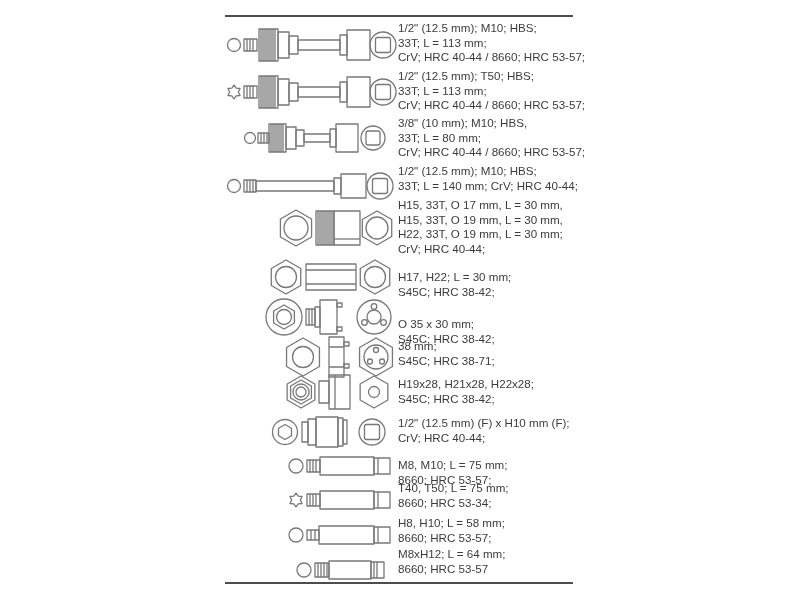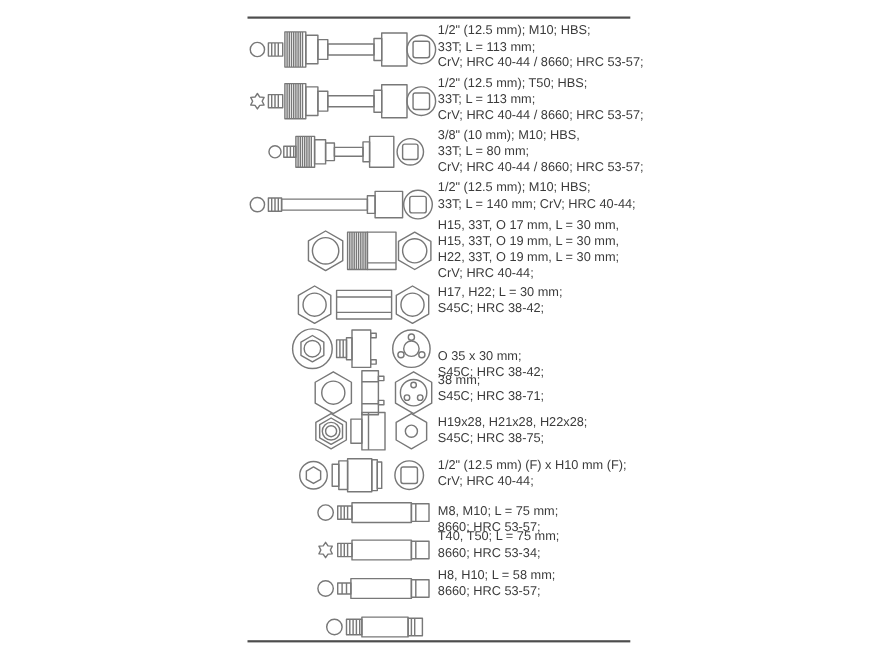--- a/index.html
+++ b/index.html
@@ -105,21 +105,21 @@
 CrV; HRC 40-44;</div>
 
   <svg class="art" style="top:259px" width="176" height="36" viewBox="0 0 176 36">
     <polygon transform="translate(64,18) scale(17)" points="0,-1 0.866,-0.5 0.866,0.5 0,1 -0.866,0.5 -0.866,-0.5"></polygon>
     <circle cx="64" cy="18" r="10.5"></circle>
     <rect x="84" y="5" width="50" height="26"></rect>
       <path d="M84 11h50M84 25h50"></path>
     <polygon transform="translate(153,18) scale(17)" points="0,-1 0.866,-0.5 0.866,0.5 0,1 -0.866,0.5 -0.866,-0.5"></polygon>
     <circle cx="153" cy="18" r="10.5"></circle>
   </svg>
-  <div class="row-text" style="top:259px">H17, H22; L = 30 mm;
+  <div class="row-text" style="top:270px">H17, H22; L = 30 mm;
 S45C; HRC 38-42;</div>
 
   <svg class="art" style="top:297px" width="176" height="40" viewBox="0 0 176 40">
     <circle cx="62" cy="20" r="18"></circle>
     <polygon transform="translate(62,20) scale(12)" points="0,-1 0.866,-0.5 0.866,0.5 0,1 -0.866,0.5 -0.866,-0.5"></polygon>
     <circle cx="62" cy="20" r="7.5"></circle>
     <rect x="84" y="12" width="9" height="16"></rect>
       <path d="M87 12v16M90 12v16"></path>
     <rect x="93" y="10" width="5" height="20"></rect>
     <rect x="98" y="3" width="17" height="34"></rect>
@@ -155,21 +155,21 @@
     <polygon transform="translate(79,19) scale(12)" points="0,-1 0.866,-0.5 0.866,0.5 0,1 -0.866,0.5 -0.866,-0.5"></polygon>
     <circle cx="79" cy="19" r="8"></circle>
       <circle cx="79" cy="19" r="5"></circle>
     <rect x="97" y="8" width="10" height="22"></rect>
     <rect x="107" y="2" width="21" height="34"></rect>
       <path d="M113 2v34"></path>
     <polygon transform="translate(152,19) scale(16)" points="0,-1 0.866,-0.5 0.866,0.5 0,1 -0.866,0.5 -0.866,-0.5"></polygon>
     <circle cx="152" cy="19" r="5.5"></circle>
   </svg>
   <div class="row-text" style="top:377px">H19x28, H21x28, H22x28;
-S45C; HRC 38-75;</div>
+S45C; HRC 38-42;</div>
 
   <svg class="art" style="top:414px" width="176" height="36" viewBox="0 0 176 36">
     <circle cx="63" cy="18" r="12.5"></circle>
     <polygon transform="translate(63,18) scale(7.5)" points="0,-1 0.866,-0.5 0.866,0.5 0,1 -0.866,0.5 -0.866,-0.5"></polygon>
     <rect x="80" y="8" width="6" height="20"></rect>
       <rect x="86" y="5" width="8" height="26"></rect>
     <rect x="94" y="3" width="22" height="30"></rect>
     <rect x="116" y="4" width="5" height="28"></rect>
       <rect x="121" y="6" width="4" height="24"></rect>
     <circle cx="150" cy="18" r="13"></circle>
@@ -212,13 +212,15 @@
 8660; HRC 53-57;</div>
 
   <svg class="art" style="top:557px" width="176" height="26" viewBox="0 0 176 26">
     <circle cx="82" cy="13" r="7"></circle>
     <rect x="93" y="6" width="14" height="14"></rect>
     <path d="M96 6v14M99 6v14M102 6v14M105 6v14"></path>
     <rect x="107" y="4" width="42" height="18"></rect>
     <rect x="149" y="5" width="13" height="16"></rect>
       <path d="M152 5v16M155 5v16"></path>
   </svg>
+  <div class="row-text" style="top:547px">M8xH12; L = 64 mm;
+8660; HRC 53-57</div>
 </div>
 
 </body></html>

